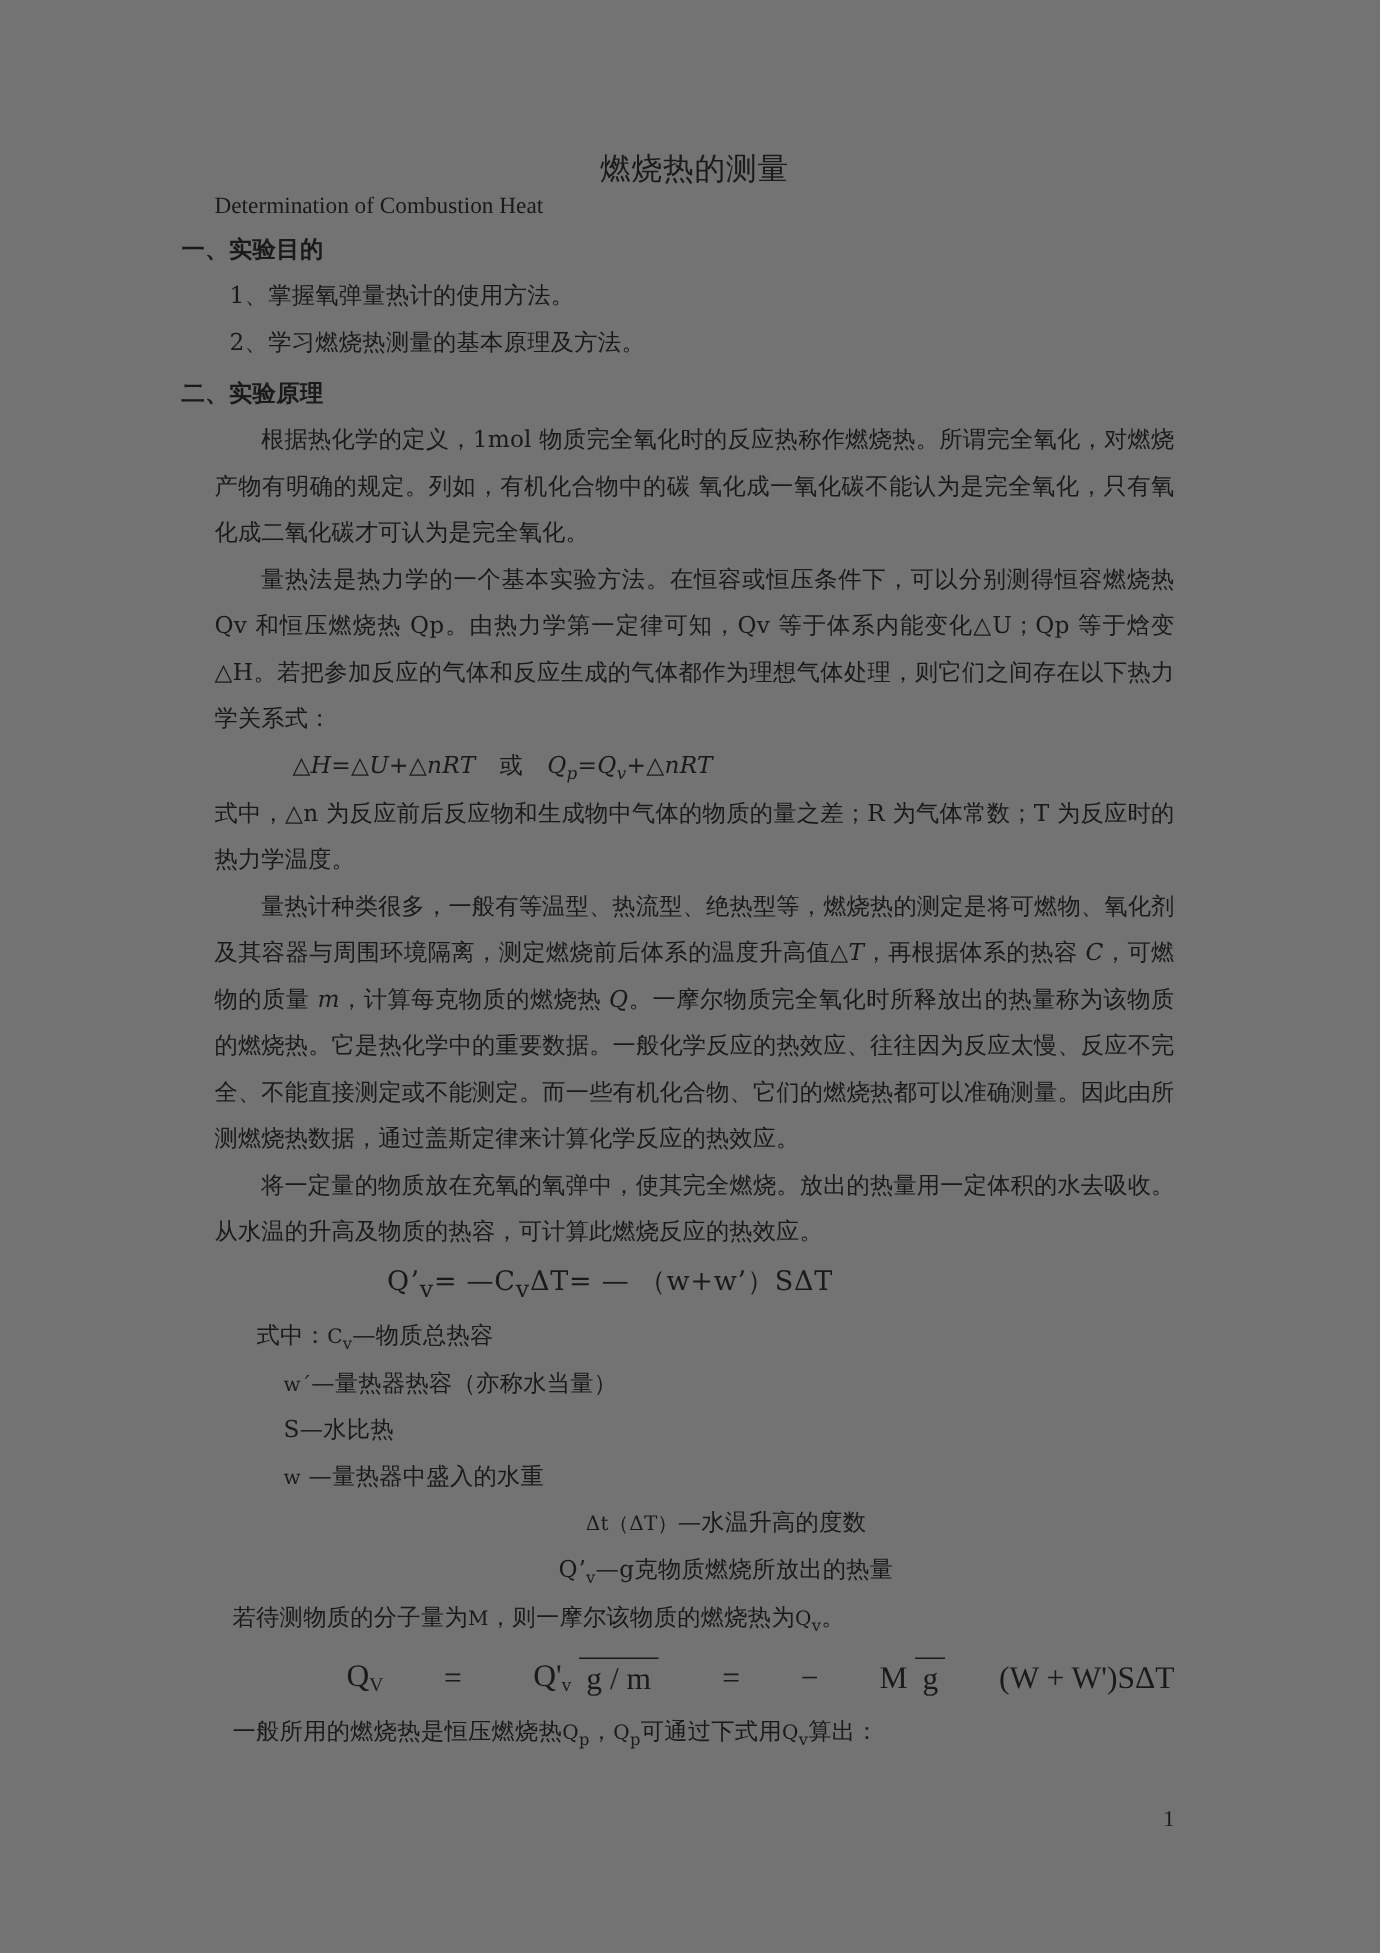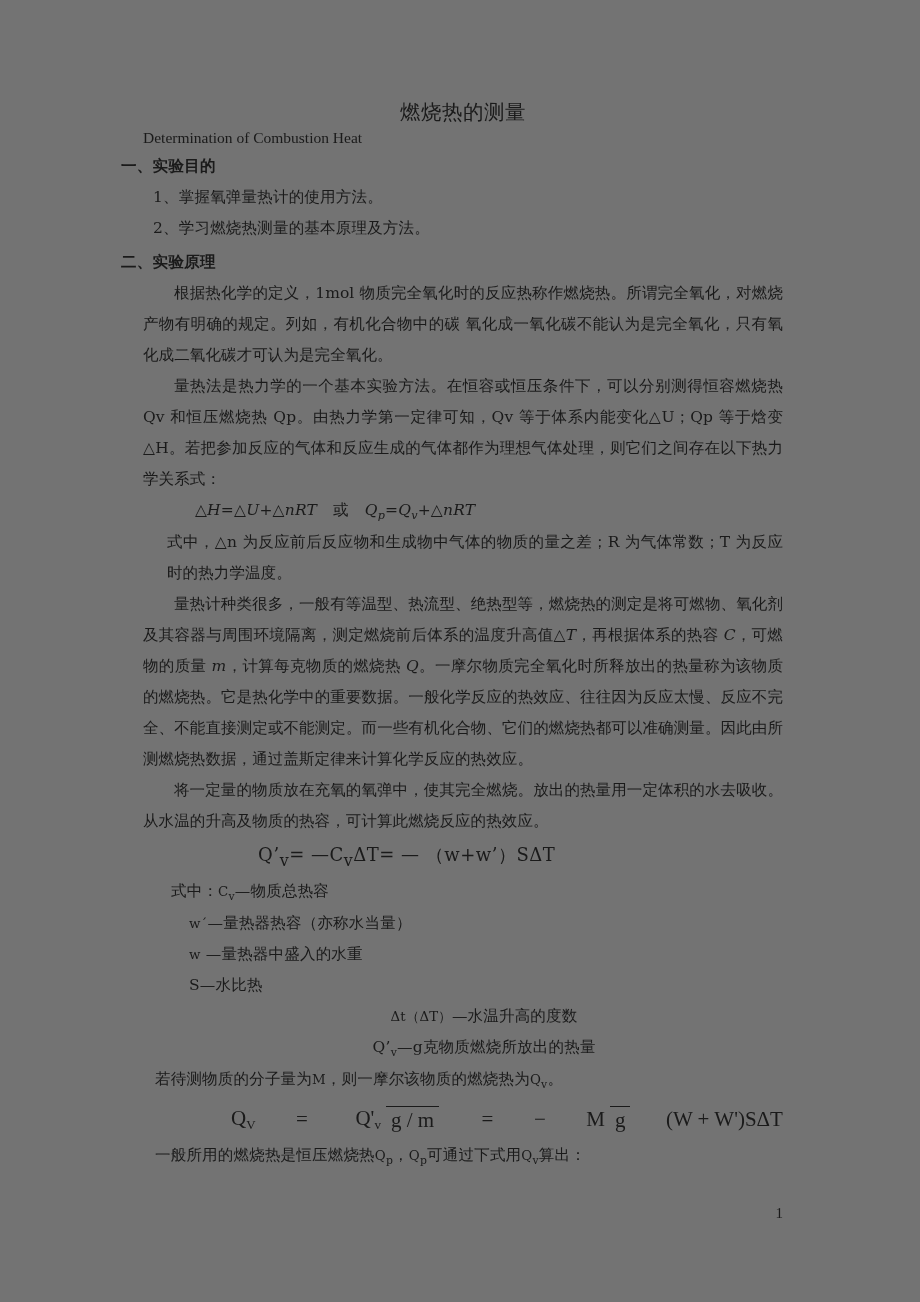--- a/index.html
+++ b/index.html
@@ -73,21 +73,20 @@
     font-size: 15.5px;
     line-height: 2.0;
     margin: 0;
     text-align: justify;
     text-justify: inter-ideograph;
     text-indent: 2em;
     letter-spacing: 0.1px;
   }
   .para.noindent {
     text-indent: 0;
-    margin-left: 24px;
   }
 
   
   .formula-line {
     font-size: 15.5px;
     line-height: 2.0;
     margin: 0;
     padding-left: 52px;
     font-style: italic;
     letter-spacing: 0.2px;
@@ -217,23 +216,23 @@
     <div class="para">将一定量的物质放在充氧的氧弹中，使其完全燃烧。放出的热量用一定体积的水去吸收。从水温的升高及物质的热容，可计算此燃烧反应的热效应。</div>
 
     <div class="formula-line2">
       <span>Q’</span><sub class="sm">v</sub><span>= —C</span><sub class="sm">v</sub><span>ΔT= — （w+w’）SΔT</span>
     </div>
 
     <div class="def-line indent1"><span>式中：</span><span class="sm">C</span><sub>v</sub><span>—物质总热容</span></div>
 
     <div class="def-line indent2"><span class="sm">w´</span><span>—量热器热容（亦称水当量）</span></div>
 
+    <div class="def-line indent2"><span>S</span><span>—水比热</span></div>
+
     <div class="def-line indent2"><span class="sm">w</span><span> —量热器中盛入的水重</span></div>
-
-    <div class="def-line indent2"><span>S</span><span>—水比热</span></div>
 
     <div class="def-line indent3"><span class="sm">Δt（ΔT）</span><span>—水温升高的度数</span></div>
 
     <div class="def-line indent3"><span>Q’</span><sub>v</sub><span>—g克物质燃烧所放出的热量</span></div>
 
     <div class="note-line"><span>若待测物质的分子量为</span><span class="sm">M</span><span>，则一摩尔该物质的燃烧热为</span><span class="sm">Q</span><sub>v</sub><span>。</span></div>
 
     <div class="eq-block">
       <span class="var"><span>Q</span><sub>V</sub></span>
       <span class="eq-op">=</span>

